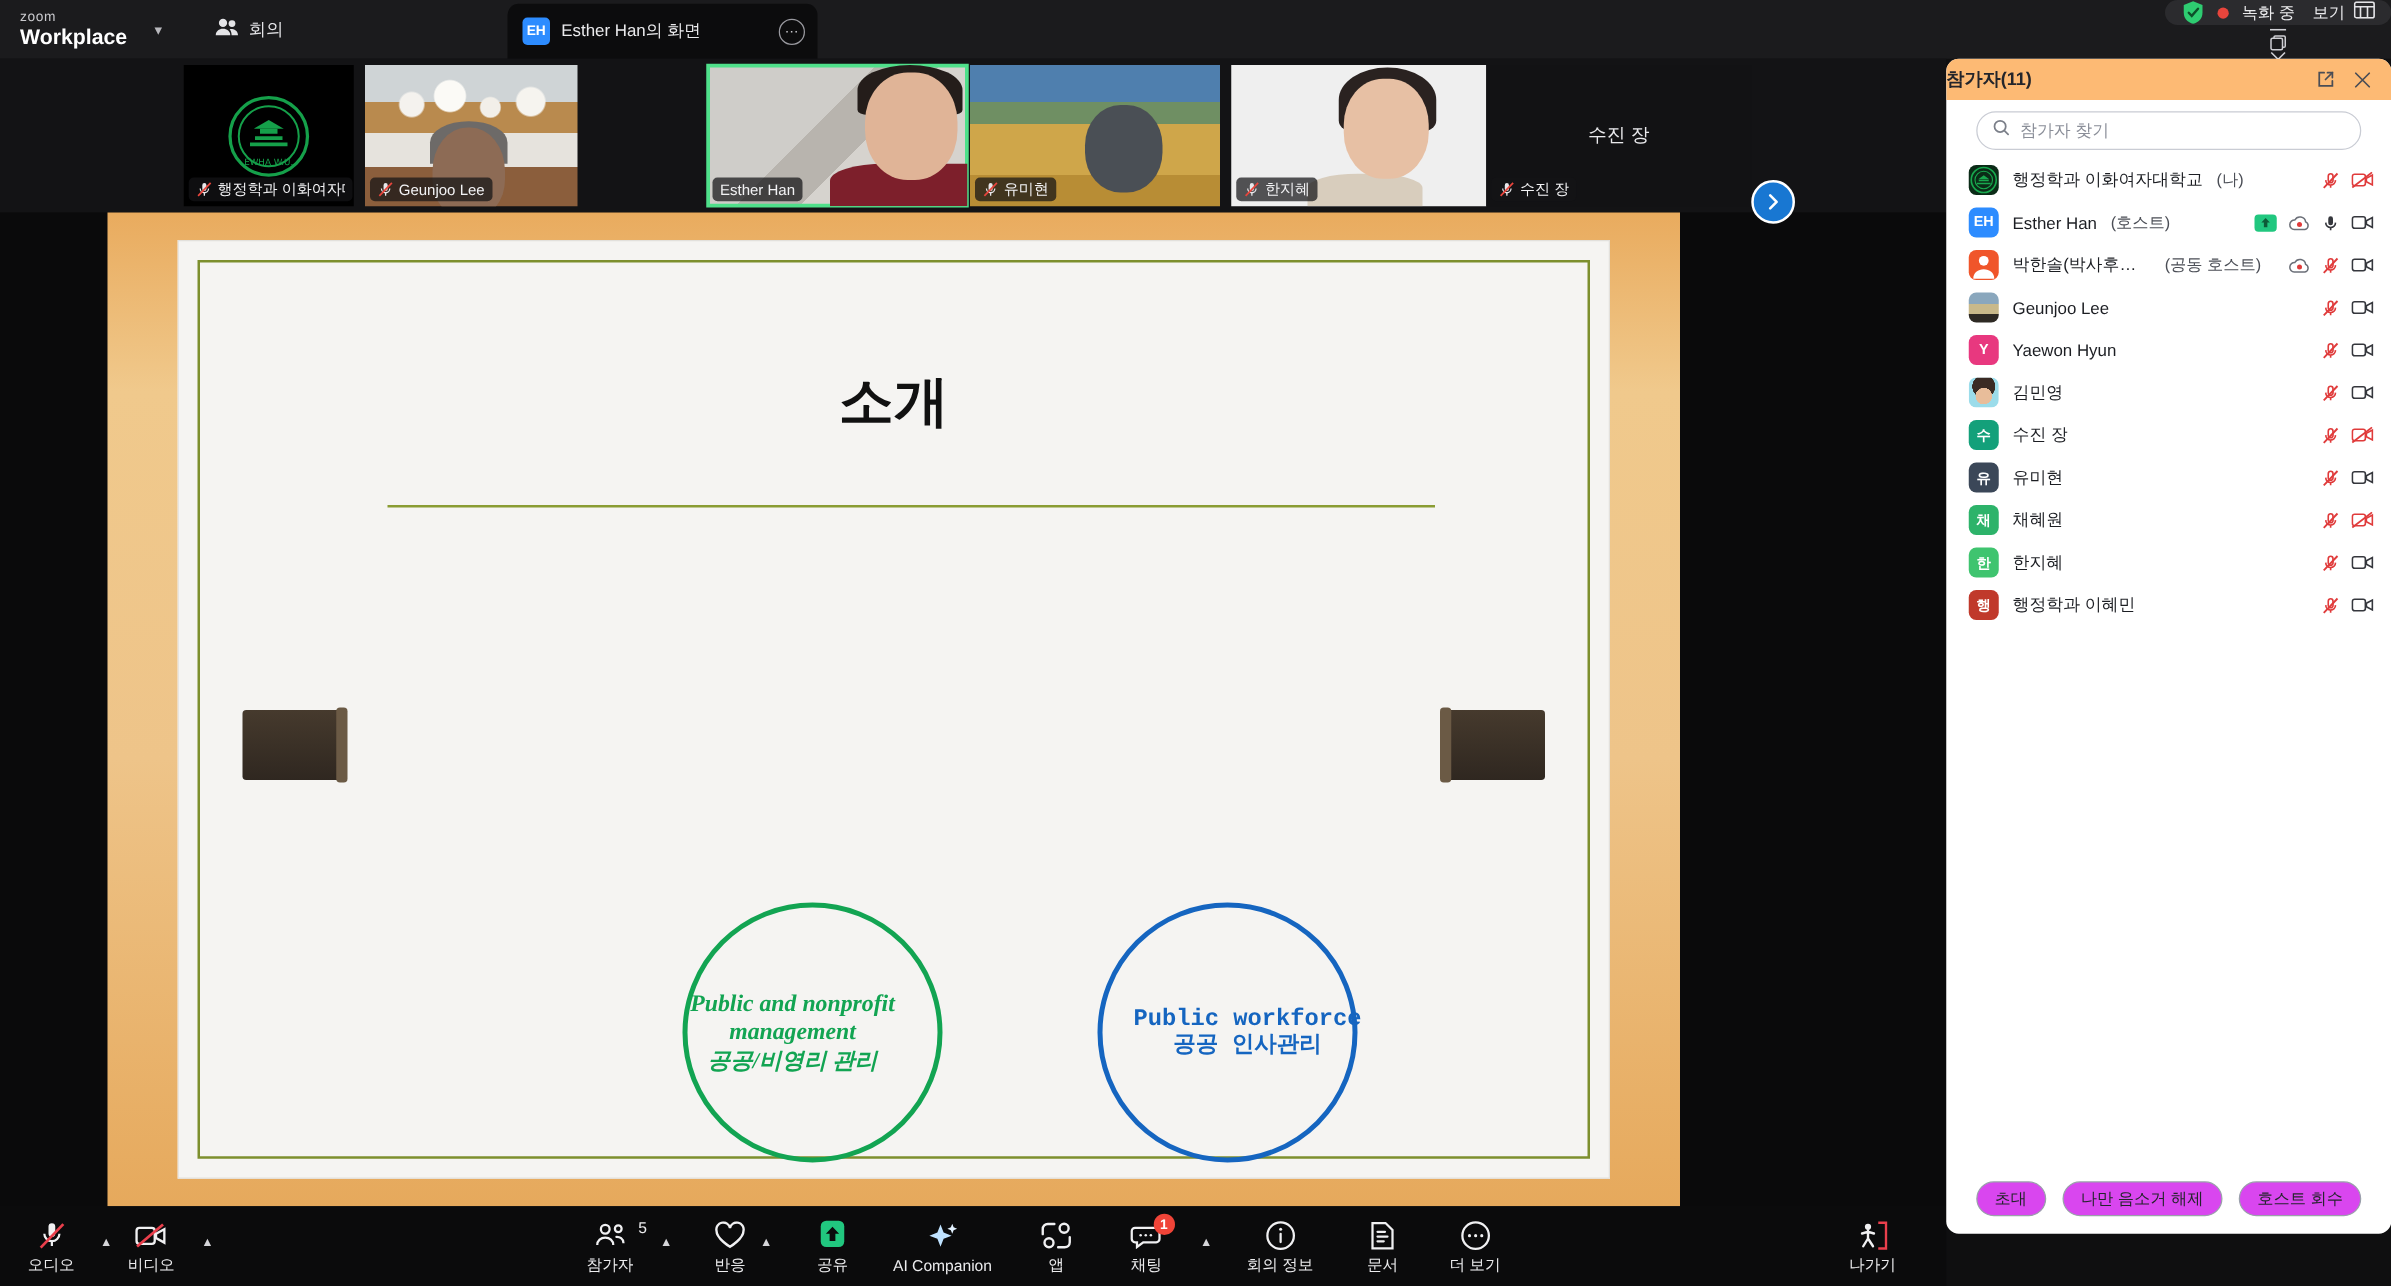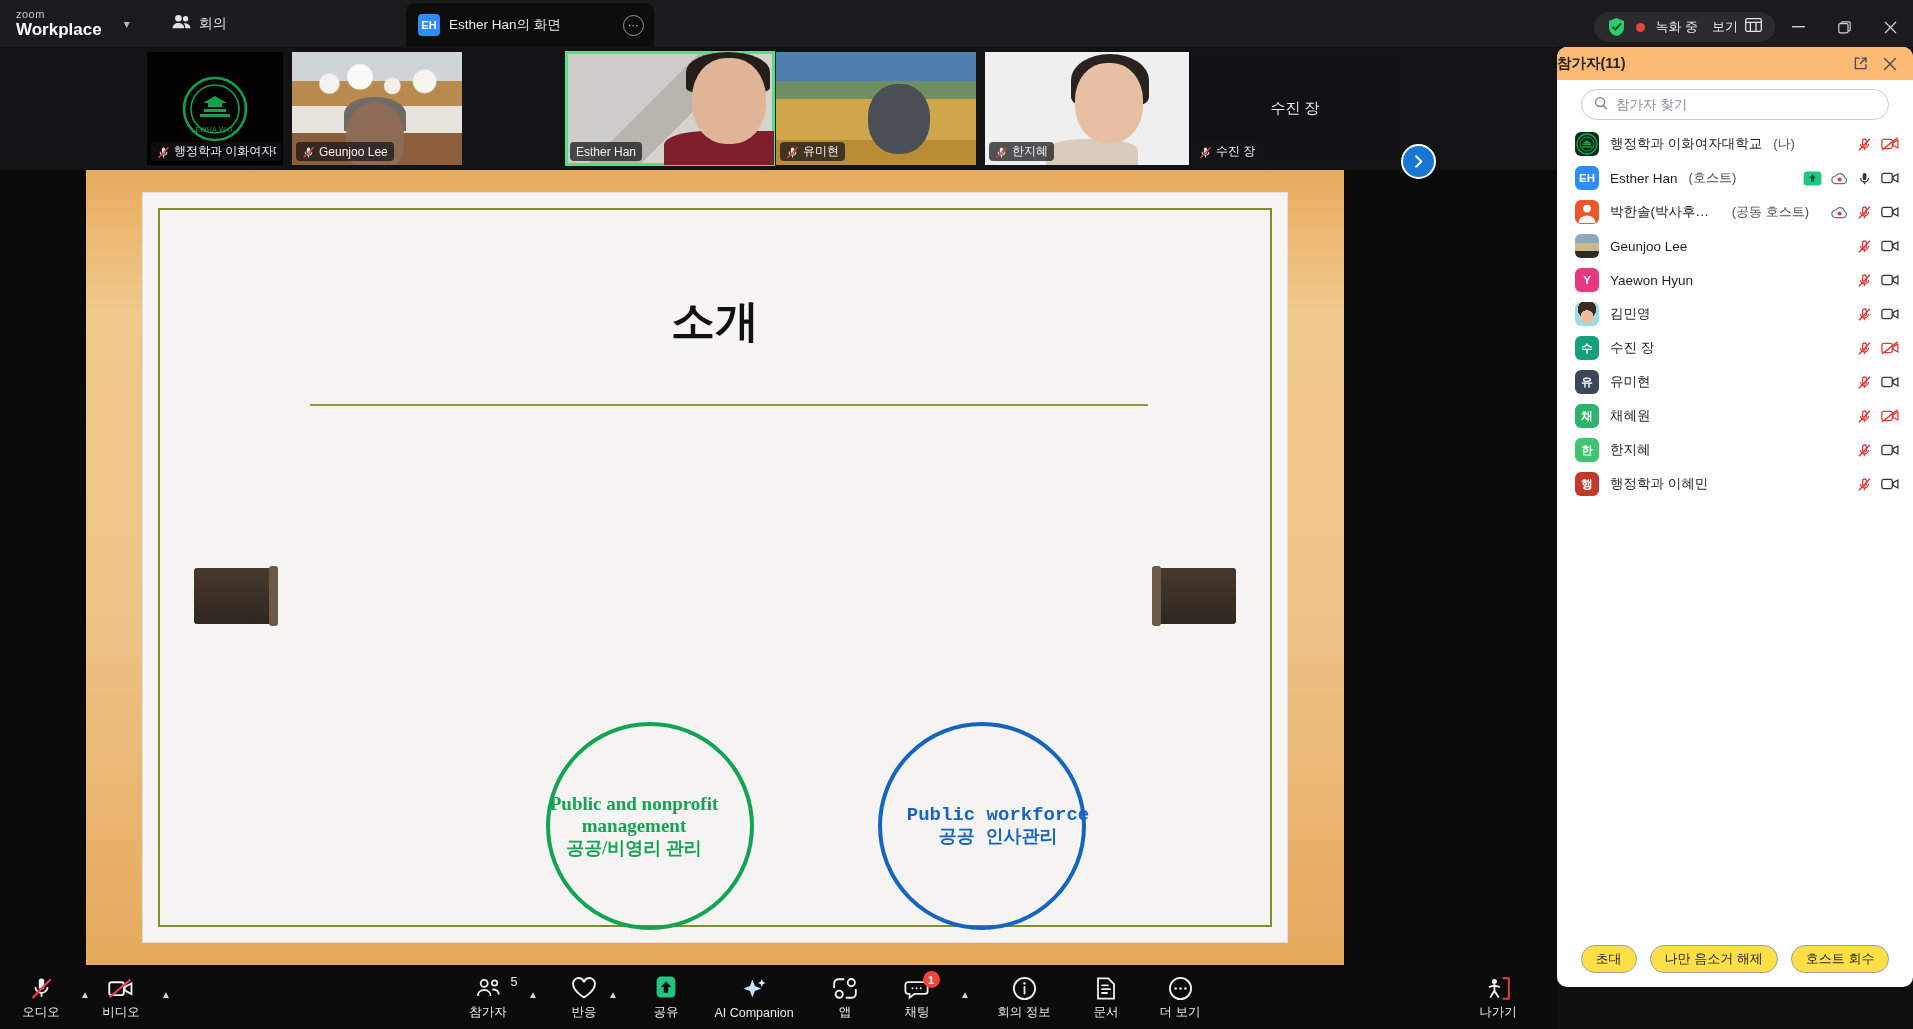--- a/index.html
+++ b/index.html
@@ -21,21 +21,21 @@
     position:absolute; left:406px; top:3px; width:248px; height:44px;
     background:#0c0c0d; border-radius:9px 9px 0 0; display:flex; align-items:center; gap:9px;
     padding:0 12px;
   }
   .tab-av{ width:22px;height:22px;border-radius:4px;background:#2d8cff;color:#fff;font-size:11px;
            font-weight:700; display:flex;align-items:center;justify-content:center;}
   .tab-share .ttl{ font-size:13.5px; color:#eaeaec; white-space:nowrap;}
   .tab-more{ position:absolute; right:10px; width:21px;height:21px;border-radius:50%;
              border:1.4px solid #9a9aa0; display:flex;align-items:center;justify-content:center;
              font-size:11px;color:#c6c6cb; letter-spacing:0.5px; cursor:pointer;}
-  .tb-right{ position:absolute; right:0; top:0; height:54px; display:flex; align-items:center; }
+  .tb-right{ position:absolute; right:0; top:0; height:54px; display:flex; align-items:center;flex-direction:column; }
   .rec-pill{ display:flex; align-items:center; gap:10px; background:#2b2b2e; border-radius:18px;
              height:30px; padding:0 13px; }
   .shield{ width:19px;height:20px;}
   .recdot{ width:9px;height:9px;border-radius:50%;background:#e8453c; display:inline-block;}
   .rec-txt{ font-size:13px;color:#ececee;}
   .view-btn{ display:flex;align-items:center;gap:7px; margin-left:4px; cursor:pointer;}
   .view-txt{font-size:13px;color:#ececee;}
   .wbtn{ width:46px;height:47px;display:flex;align-items:center;justify-content:center;
          color:#cfcfd4; cursor:pointer;}
 
@@ -117,21 +117,21 @@
 
   #venn{ position:absolute; left:0; top:530px; width:100%; height:225px; }
   .circ{ position:absolute; width:208px; height:208px; border-radius:50%;
          display:flex;align-items:center;justify-content:center; text-align:center;
          font-family:"Liberation Serif", serif; font-weight:700; line-height:1.18;}
   .circ .en{ display:block; font-size:19px;}
   .circ .ko{ display:block; font-size:18px;}
   #c-green{ left:404px; top:0px; border:4.5px solid #12a452; color:#12a452; z-index:2;}
   #c-red{   left:570px; top:10px; border:4.5px solid #ed1c24; color:#ed1c24; z-index:3;}
   #c-blue{  left:736px; top:0px; border:4.5px solid #1565c0; color:#1565c0; z-index:2;font-family:Liberation Mono, monospace;}
-  #c-green .inner{ transform:translateX(-16px);}
+  #c-green .inner{ transform:translateX(-16px);font-style:italic;}
   #c-blue .inner{ transform:translateX(16px);}
 
   
   #toolbar{ position:absolute; left:0; top:965px; width:1557px; height:64px; background:#0b0b0c;}
   .tbtn{ position:absolute; top:6px; height:54px; display:flex; flex-direction:column;
          align-items:center; justify-content:center; gap:3px; cursor:pointer; color:#ececee;}
   .tbtn .ic{ height:26px; display:flex;align-items:center;justify-content:center; position:relative;}
   .tbtn .lb{ font-size:12.5px; color:#ececee; white-space:nowrap;}
   .caret{ position:absolute; top:24px; font-size:10px; color:#d5d5d9; cursor:pointer;}
   .badge{ position:absolute; top:-4px; right:-9px; min-width:17px;height:17px;border-radius:9px;
@@ -160,21 +160,21 @@
   .prow{ height:34px; display:flex; align-items:center; padding:0 14px 0 18px; gap:11px; cursor:pointer;}
   .pav{ width:24px;height:24px;border-radius:6px; flex:0 0 auto; color:#fff; font-size:11.5px;
         font-weight:700; display:flex;align-items:center;justify-content:center; overflow:hidden;}
   .pname{ font-size:13.5px; color:#1c1e23; white-space:nowrap; overflow:hidden; text-overflow:ellipsis;}
   .prole{ font-size:13px; color:#4b4e56; white-space:nowrap;}
   .pspacer{ flex:1 1 auto;}
   .picons{ display:flex; align-items:center; gap:9px; flex:0 0 auto;}
   .picons svg{ display:block;}
   #panel-foot{ flex:0 0 auto; height:56px; display:flex; align-items:center;
                justify-content:center; gap:13px; border-top:0;}
-  .pfbtn{ height:28px; border:1px solid #9aa0ab; border-radius:14px; background:#fde047;
+  .pfbtn{ height:28px; border:1px solid #9aa0ab; border-radius:14px; background:#d946ef;
           font-size:13px; color:#23252b; padding:0 14px; cursor:pointer;
           font-family:"Liberation Sans", sans-serif; white-space:nowrap;}
 </style>
 </head>
 <body>
 
 <div id="titlebar">
   <div class="zoom-logo">
     <span class="zl1">zoom</span>
     <span class="zl2">Workplace</span>

